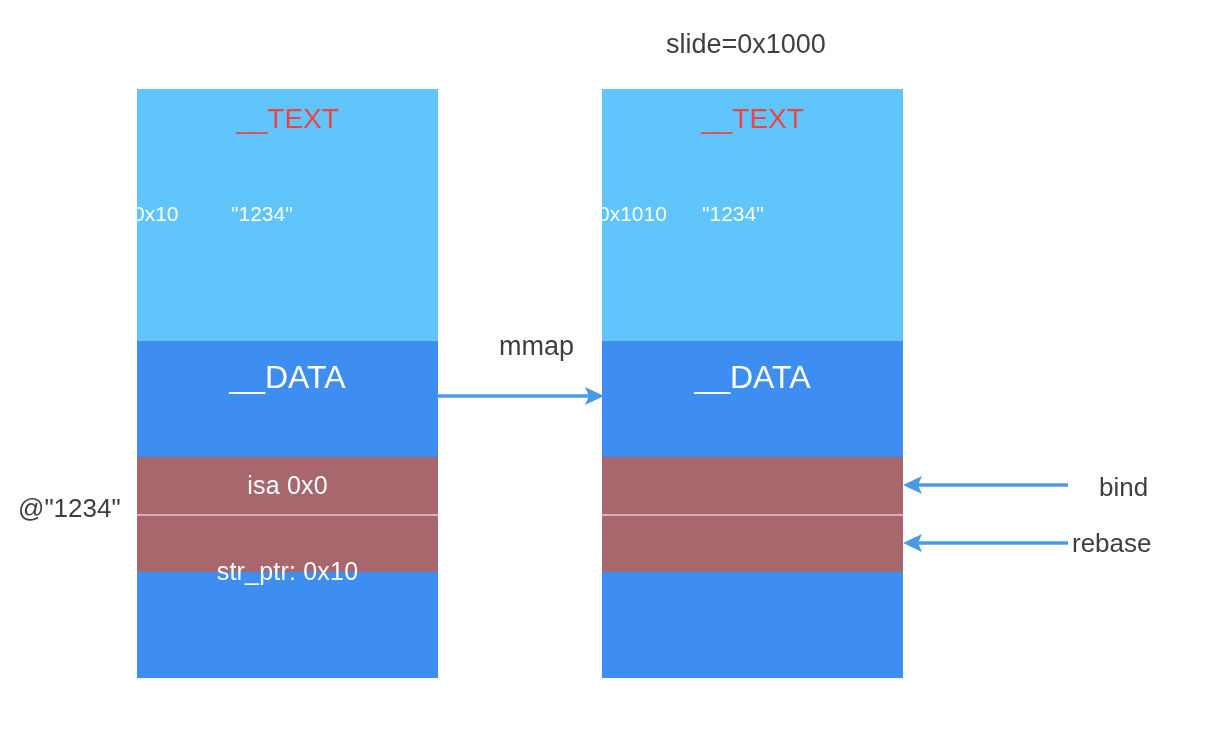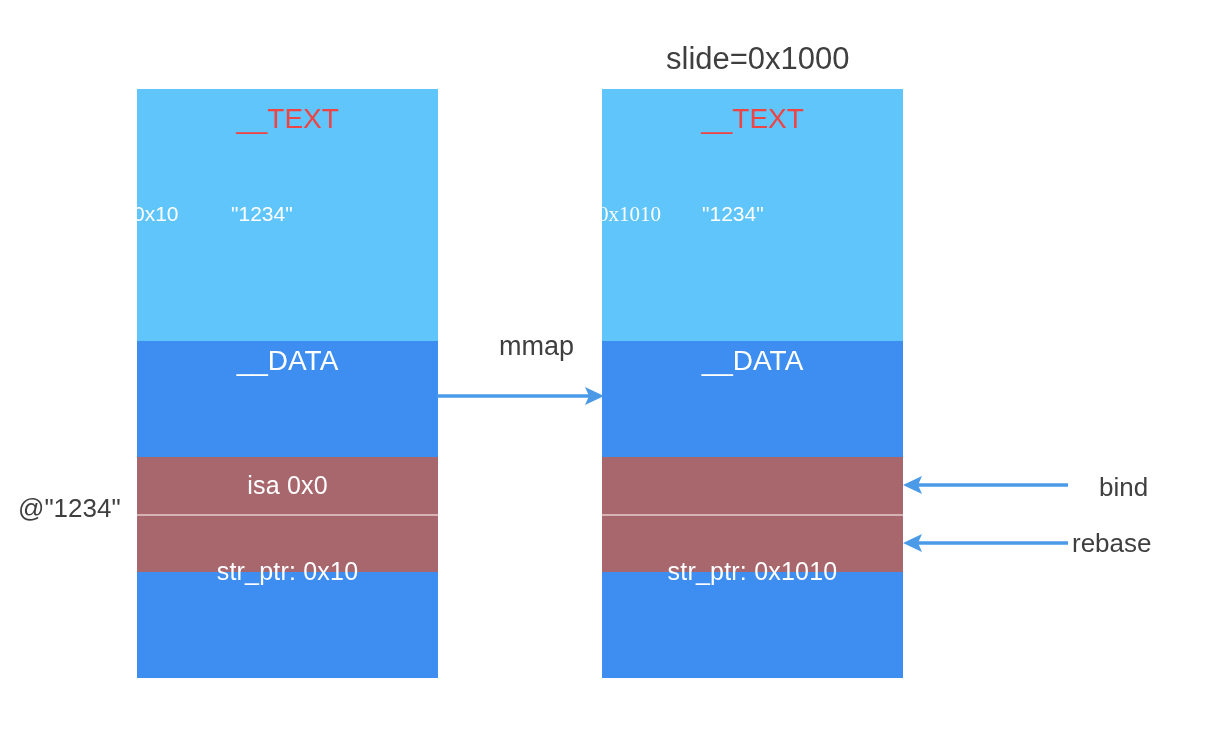--- a/index.html
+++ b/index.html
@@ -73,52 +73,52 @@
     top: 14px;
     left: 0;
     width: 100%;
     text-align: center;
     color: #ef4444;
     font-size: 28px;
     white-space: nowrap;
   }
   .seg-title-data {
     position: absolute;
-    top: 256px;
+    top: 270px;
     left: 0;
     width: 100%;
     text-align: center;
     color: #ffffff;
-    font-size: 28px;
+    font-size: 32px;
     white-space: nowrap;
   }
 
   .text-row {
     position: absolute;
     top: 113px;
     left: -4px;
     display: flex;
     align-items: baseline;
     color: #ffffff;
     font-size: 21px;
     white-space: nowrap;
   }
   .text-row .addr { display: inline-block; }
   .text-row .lit  { display: inline-block; }
   .block-left  .text-row .addr { width: 98px; }
-  .block-right .text-row .addr { width: 104px; font-family: Liberation Serif, serif; }
+  .block-right .text-row .addr { width: 104px; }
 
   
   .caption {
     position: absolute;
     color: #3f3f3f;
     font-size: 26px;
     white-space: nowrap;
   }
-  .cap-slide  { left: 666px; top: 41px;  font-size: 31px; }
+  .cap-slide  { left: 666px; top: 29px;  font-size: 27px; }
   .cap-objref { left: 18px;  top: 493px; }
   .cap-mmap   { left: 479px; top: 331px; font-size: 27px; margin-left: 20px; }
   .cap-bind   { left: 1099px; top: 472px; }
   .cap-rebase { left: 1072px; top: 528px; }
 
   
   .arrow { position: absolute; }
   .arrow svg { display: block; overflow: visible; }
 
   .arrow-mmap   { left: 437px;  top: 386px; }
@@ -160,21 +160,20 @@
 
     <div class="seg-title-data">__DATA</div>
 
     <div class="text-row">
       <span class="addr">0x1010</span>
       <span class="lit">"1234"</span>
     </div>
 
     <div class="objband">
       <div class="divider"></div>
-      <div class="row row-ptr">str_ptr: 0x1010</div>
     </div>
   </div>
 
   <div class="caption cap-slide">slide=0x1000</div>
 
   <div class="caption cap-objref">@"1234"</div>
 
   <div class="caption cap-mmap">mmap</div>
 
   <div class="caption cap-bind">bind</div>

